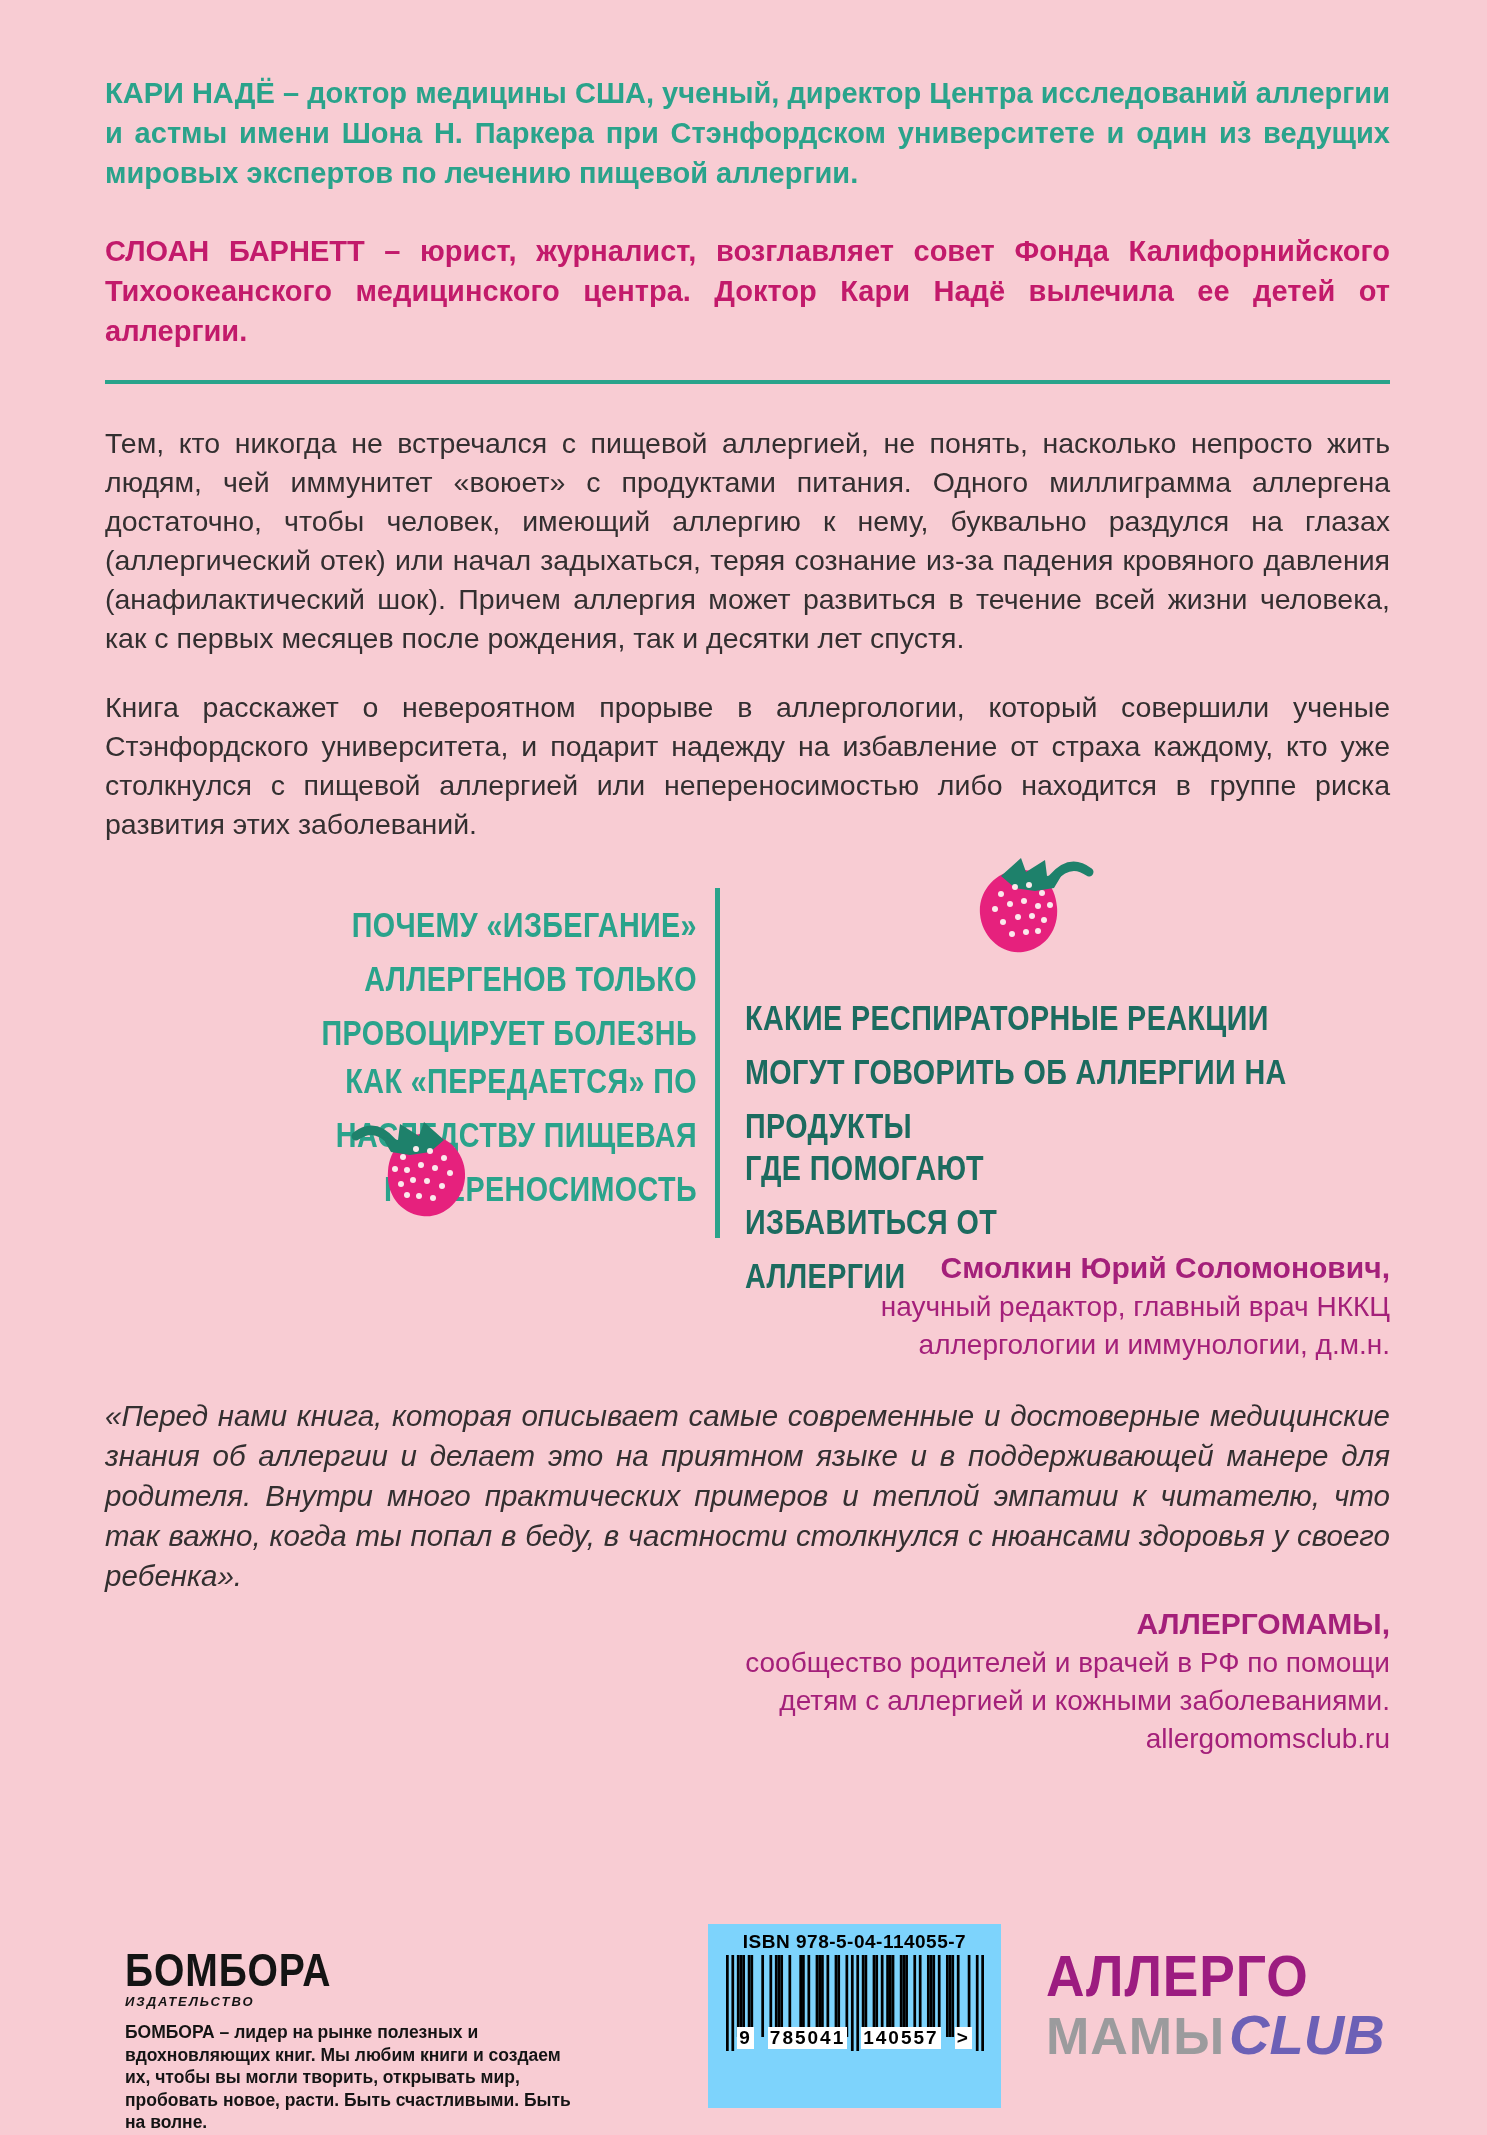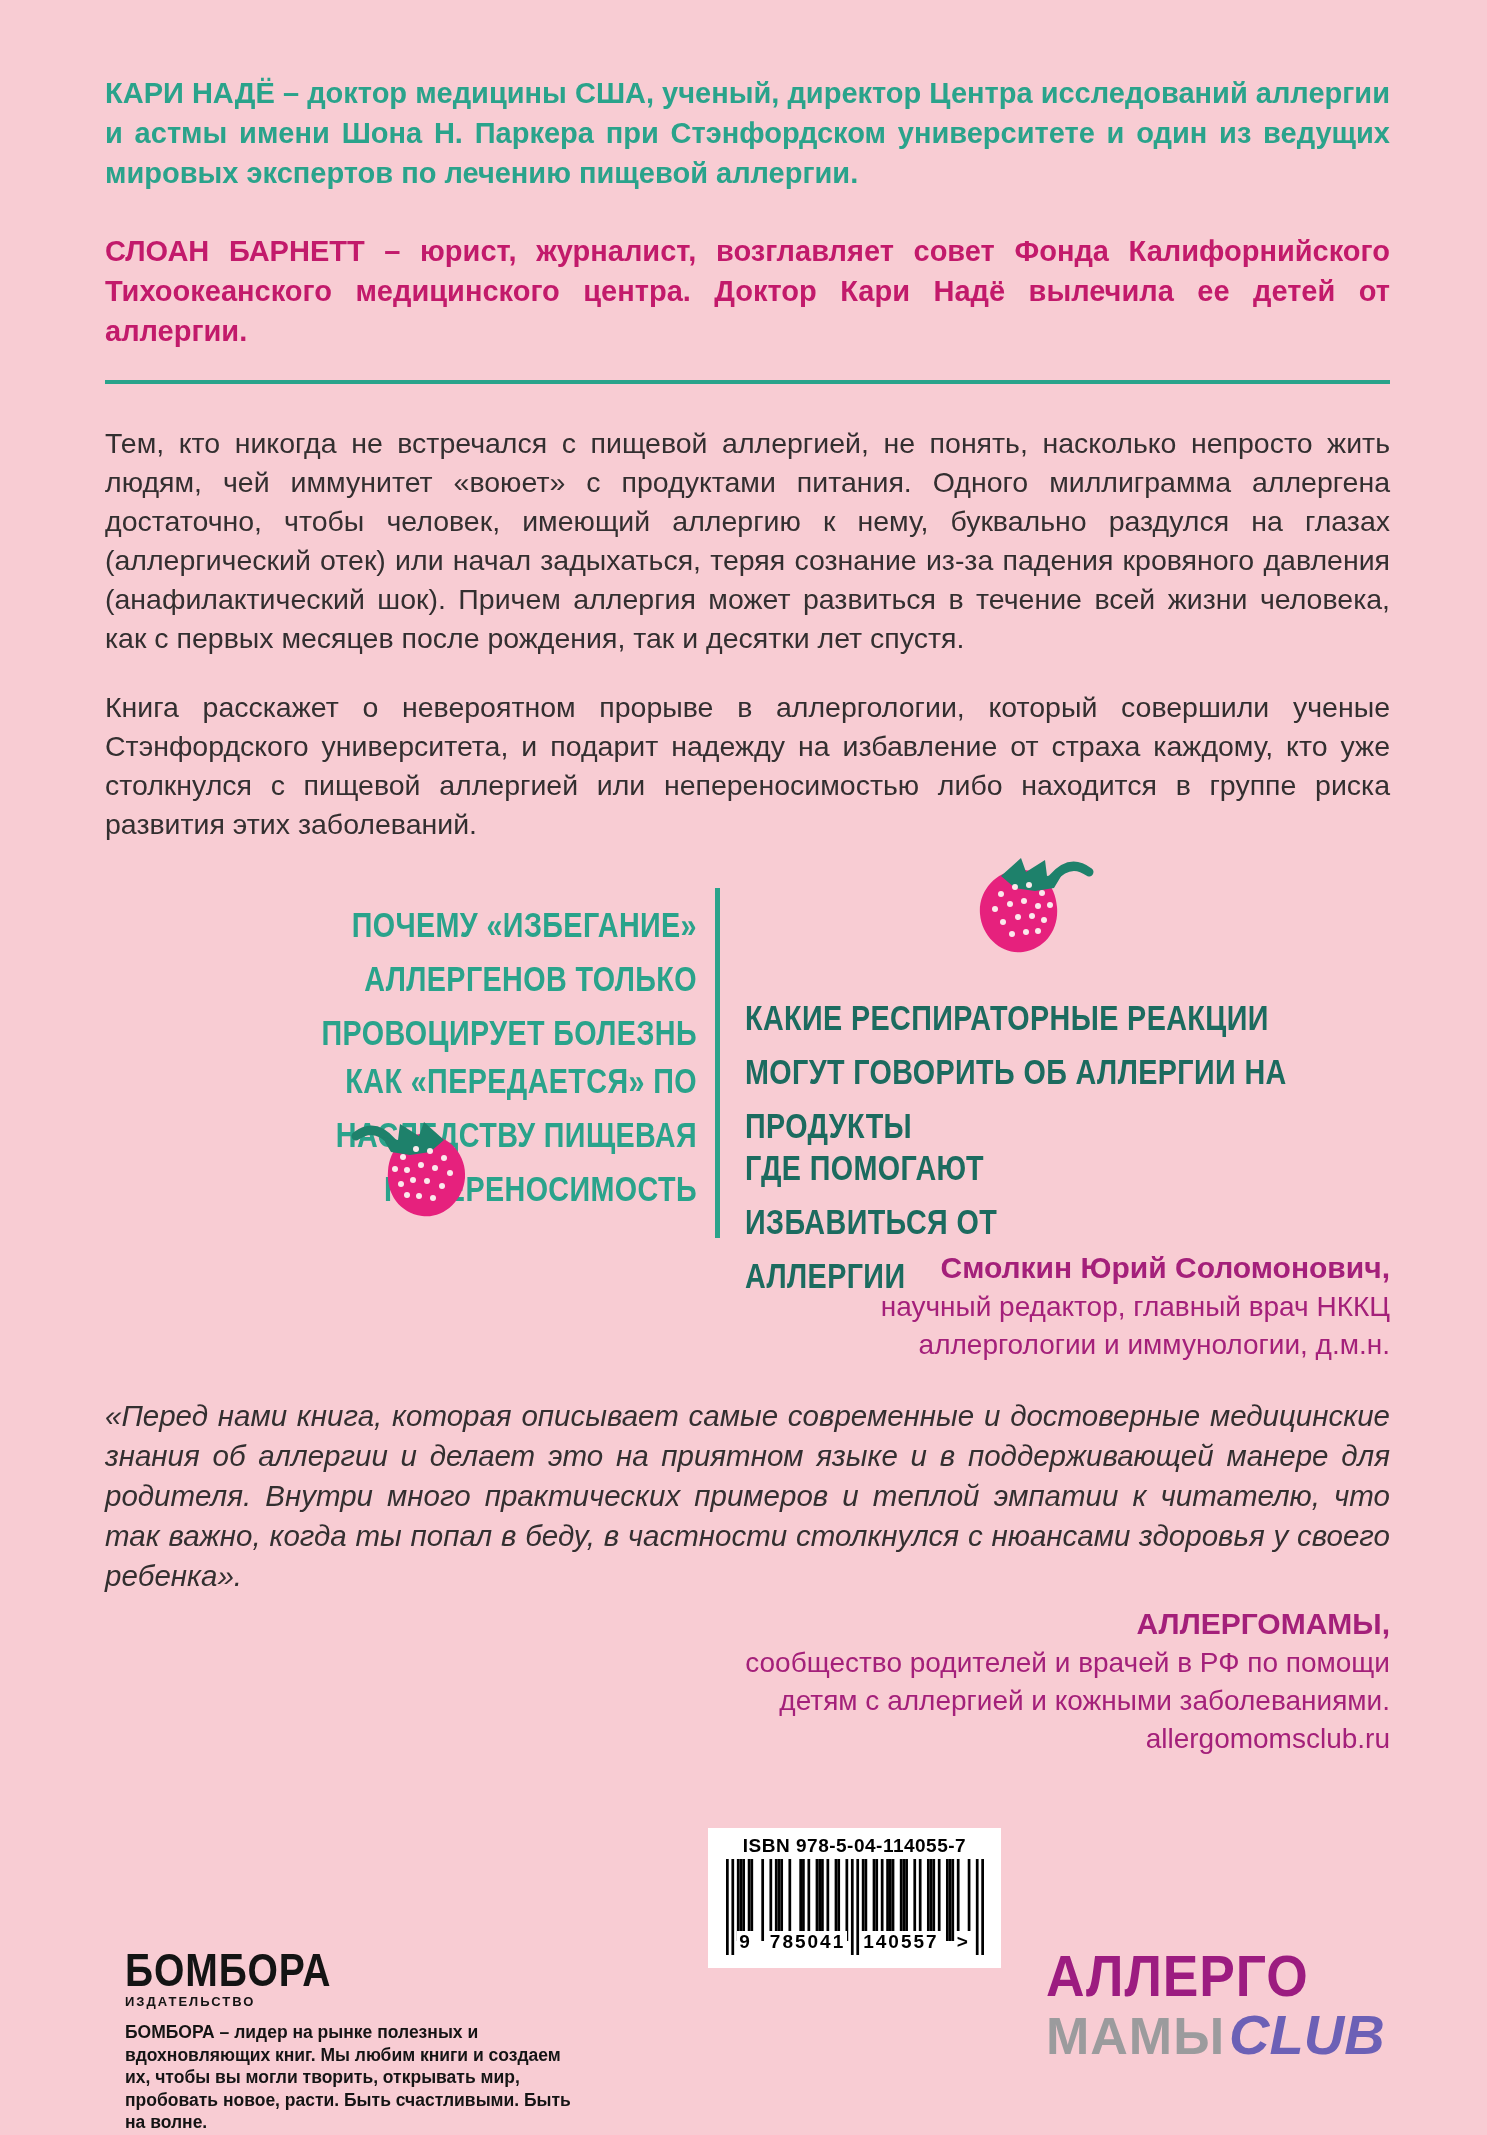--- a/index.html
+++ b/index.html
@@ -52,28 +52,28 @@
   .quote2{margin-top:32px;}
   .attribution{color:#A4207A;text-align:right;margin-top:8px;}
   .attribution .attr-name{font-weight:bold;font-size:30px;line-height:40px;}
   .attribution .attr-role{font-size:28px;line-height:38px;margin-left:auto;}
   .attr-role.role1{max-width:560px;}
   .attr-role.role2{max-width:700px;}
 
   
   .publisher{position:absolute;left:125px;top:1948px;width:450px;color:#141414;}
   .pub-logo{font-weight:bold;font-size:46px;line-height:44px;letter-spacing:1px;transform:scaleX(0.85);transform-origin:0 50%;}
-  .pub-sub{font-weight:bold;font-size:13px;letter-spacing:2px;margin-top:2px;}
+  .pub-sub{font-weight:bold;font-size:13px;letter-spacing:2px;margin-top:2px;font-style:italic;}
   .pub-about{font-weight:bold;font-size:17.5px;line-height:22.5px;margin-top:12px;}
   .social-row{display:flex;align-items:center;margin-top:14px;}
   .social-icon{width:25px;height:25px;margin-right:6px;}
   .social-handle{font-weight:bold;font-size:21px;margin-left:8px;}
   .social-site{font-weight:bold;font-size:21px;margin-left:42px;}
 
-  .barcode-box{position:absolute;left:708px;top:1828px;width:293px;height:140px;background:#ffffff;text-align:center;}
+  .barcode-box{position:absolute;left:708px;top:1924px;width:293px;height:184px;background:#7dd3fc;text-align:center;}
   .isbn{font-weight:bold;font-size:19px;color:#000;margin-top:7px;letter-spacing:0.5px;}
   .bars{display:block;margin:2px auto 0 auto;}
   .barcode-digits{display:flex;justify-content:center;gap:14px;font-weight:bold;font-size:19px;color:#000;margin-top:-24px;position:relative;}
   .barcode-digits span{background:#fff;padding:0 2px;letter-spacing:2px;}
 
   .brand{position:absolute;left:1046px;top:1948px;width:360px;}
   .brand-line1{font-weight:bold;font-size:58px;line-height:56px;letter-spacing:1px;color:#9C1C80;transform:scaleX(0.92);transform-origin:0 50%;}
   .brand-line2{display:flex;align-items:baseline;margin-top:-2px;}
   .brand-mamy{font-weight:bold;font-size:52px;color:#9B9B9D;letter-spacing:1px;}
   .brand-club{font-weight:bold;font-style:italic;font-size:56px;color:#6C60B6;margin-left:4px;}

